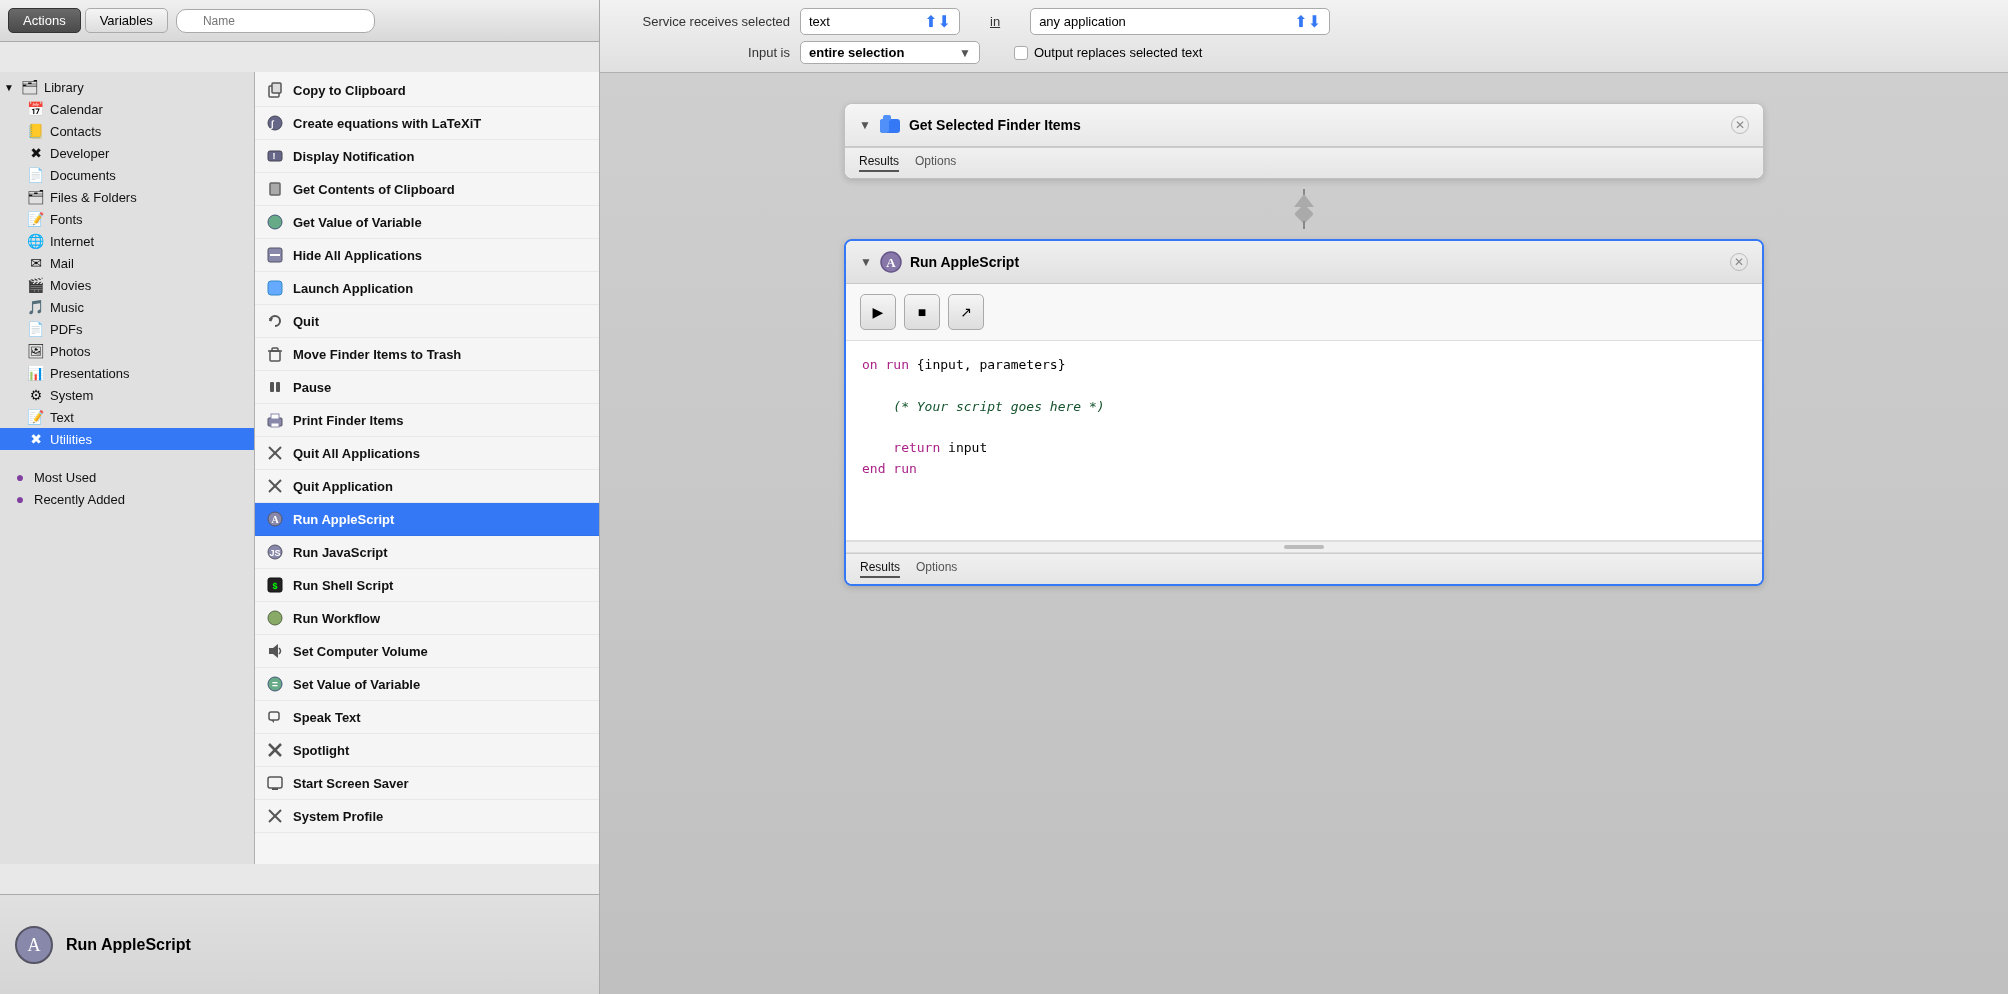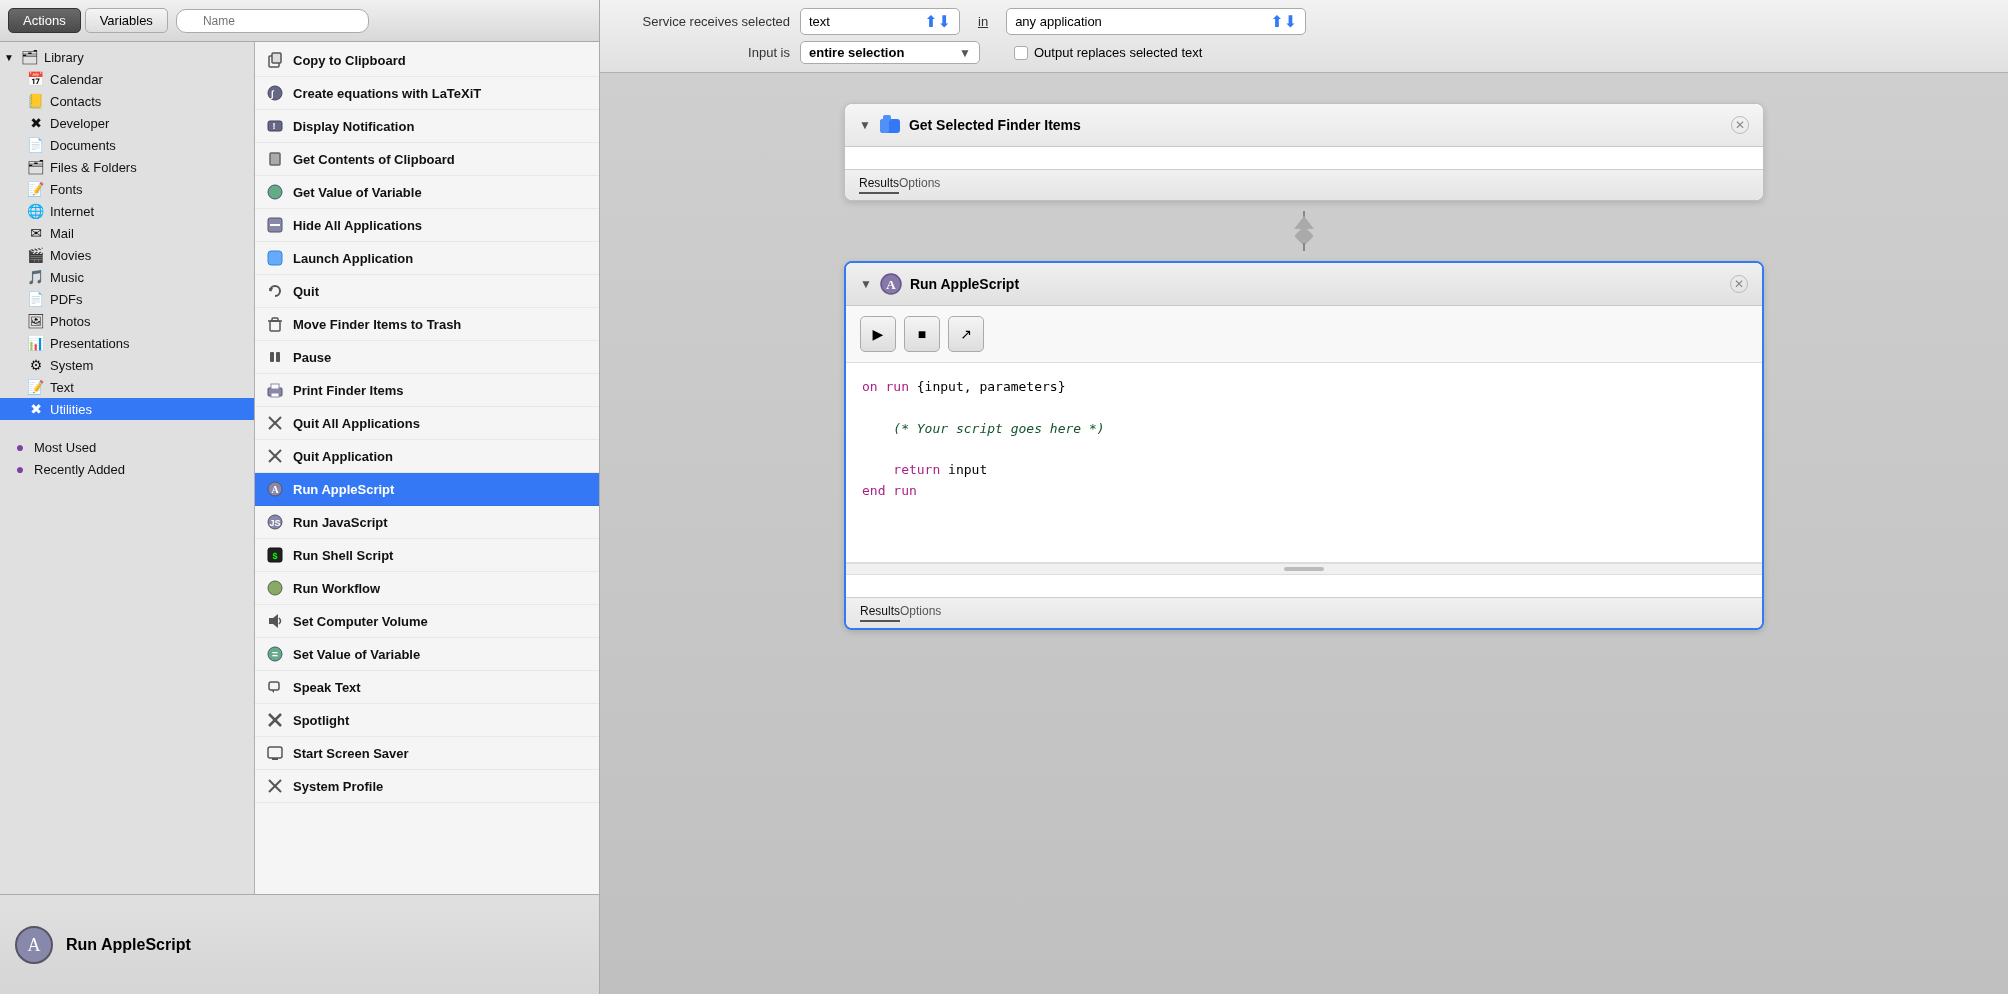--- a/index.html
+++ b/index.html
@@ -15,20 +15,21 @@
 
     
     .left-panel {
       width: 600px;
       height: 994px;
       background: #e8e8e8;
       border-right: 1px solid #aaa;
       display: flex;
       flex-direction: column;
       flex-shrink: 0;
+      gap: 30px;
     }
 
     
     .toolbar {
       display: flex;
       align-items: center;
       padding: 6px 8px;
       background: linear-gradient(to bottom, #f0f0f0, #d8d8d8);
       border-bottom: 1px solid #aaa;
       gap: 4px;
@@ -47,21 +48,21 @@
 
     .toolbar-btn.active {
       background: linear-gradient(to bottom, #6a6a6a, #4a4a4a);
       color: white;
       border-color: #333;
     }
 
     .search-box {
       flex: 1;
       margin-left: 4px;
-      padding: 4px 10px 4px 26px;
+      padding: 4px 16px 4px 26px;
       border-radius: 10px;
       border: 1px solid #aaa;
       background: white;
       font-size: 12px;
       outline: none;
       position: relative;
     }
 
     .search-wrapper {
       flex: 1;
@@ -344,24 +345,24 @@
       display: flex;
       align-items: center;
       justify-content: center;
       font-size: 12px;
       line-height: 1;
     }
 
     .card-footer-tabs {
       display: flex;
       padding: 6px 14px;
+      gap: 16px;
       background: linear-gradient(to bottom, #f0f0f0, #e5e5e5);
       border-radius: 0 0 8px 8px;
       border-top: 1px solid #ccc;
-      margin-top: 22px;
     }
 
     .card-tab {
       font-size: 12px;
       color: #555;
       cursor: pointer;
       padding-bottom: 2px;
     }
 
     .card-tab.active {
@@ -768,21 +769,21 @@
 
 <div class="right-panel">
 
   <div class="service-header">
     <div class="service-row">
       <span class="service-label">Service receives selected</span>
       <div class="service-select">
         <span>text</span>
         <span class="select-arrow">⬆⬇</span>
       </div>
-      <span style="color:#333; margin: 0 8px; text-decoration: underline;">in</span>
+      <span style="color:#333; margin: 0 20px; text-decoration: underline;">in</span>
       <div class="service-select service-select-wide">
         <span>any application</span>
         <span class="select-arrow">⬆⬇</span>
       </div>
     </div>
     <div class="service-row">
       <span class="service-label">Input is</span>
       <div class="input-is-select">
         <span>entire selection</span>
         <span class="select-arrow" style="color:#555; font-size:12px;">▼</span>

